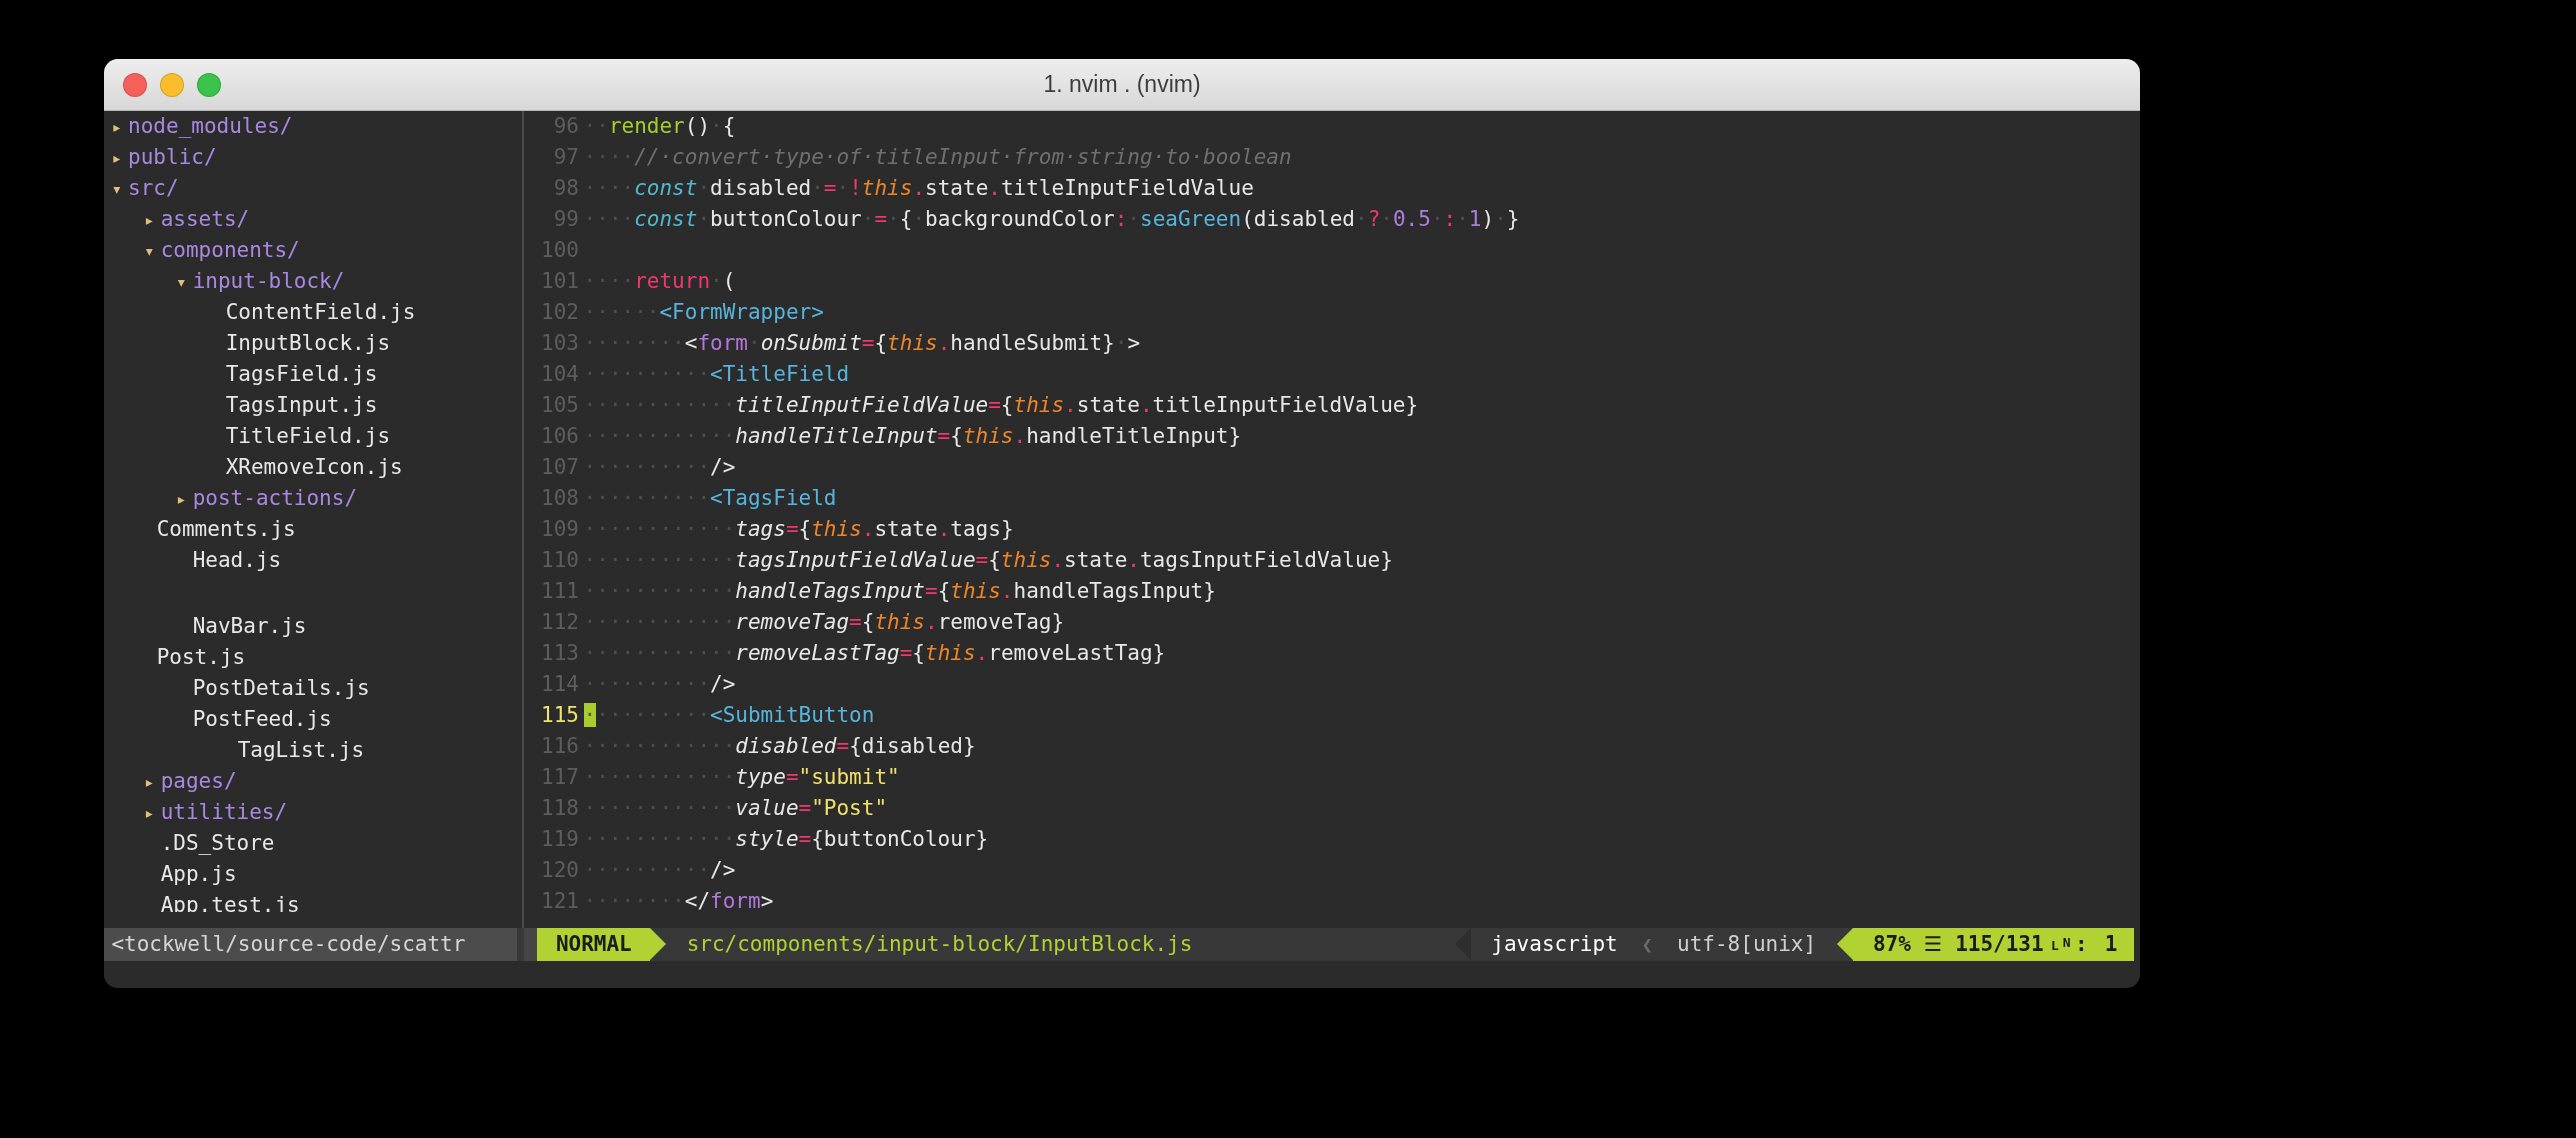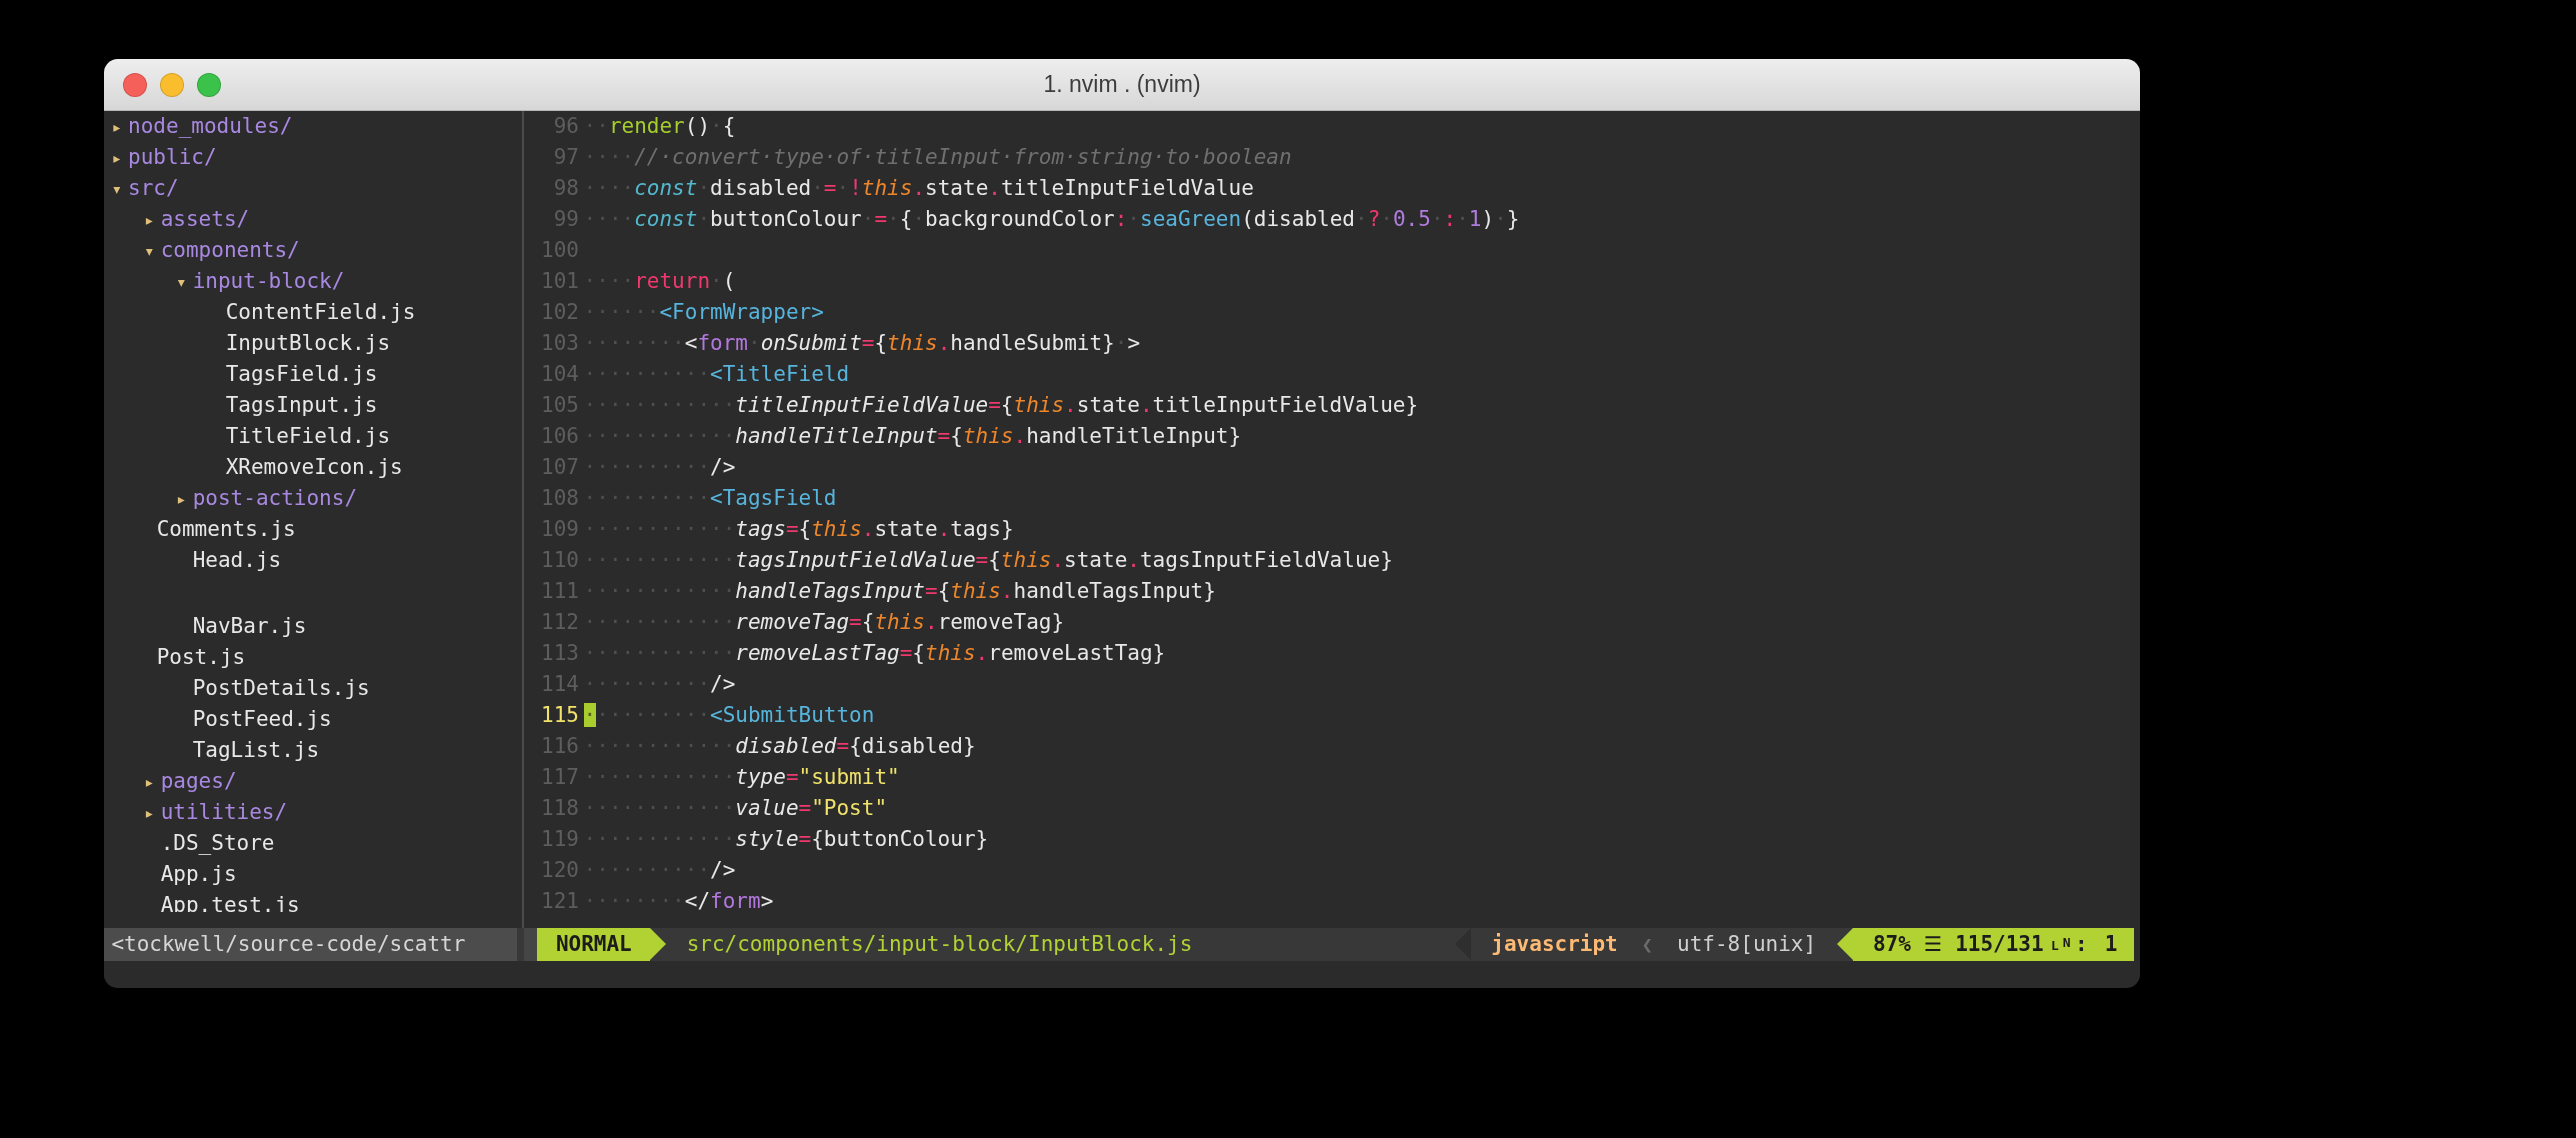--- a/index.html
+++ b/index.html
@@ -54,21 +54,21 @@
            white-space:pre; overflow:hidden; }
   .sb-gap { width:7.4px; }
   .mini { width:13px; background:#454545; }
   .mode { background:#b2d233; color:#1c1c1c; font-weight:bold; line-height:33px; padding:0 18.5px; }
   .arr-r { width:0; height:0; border-top:16.7px solid transparent; border-bottom:16.7px solid transparent;
            border-left:16.7px solid #b2d233; }
   .path { color:#b2d233; line-height:33px; margin-left:20.4px; white-space:pre; }
   .sb-spacer { flex:1; }
   .arr-l-dark { width:0; height:0; border-top:16.7px solid transparent; border-bottom:16.7px solid transparent;
                 border-right:16.7px solid #2e2e2e; }
-  .ft { color:#fdba74; line-height:33px; padding:0 20.4px;font-weight:bold; }
+  .ft { color:#ffffff; line-height:33px; padding:0 20.4px; }
   .thin-sep { color:#6b6b6b; line-height:33px; font-size:18.5px; margin:0 3.7px; }
   .enc { color:#cfcfcf; line-height:33px; padding:0 20.4px; }
   .arr-l-green { width:0; height:0; border-top:16.7px solid transparent; border-bottom:16.7px solid transparent;
                  border-right:16.7px solid #b2d233; }
   .grseg { background:#b2d233; color:#1c1c1c; line-height:33px; padding:0 16.7px 0 20.4px;
            display:flex; align-items:center; font-weight:bold; }
   .grseg .sp { display:inline-block; width:13px; }
   .lines-icon { font-weight:normal; font-size:20.4px; }
   .lng { position:relative; display:inline-block; width:20.4px; height:28px; margin:0 3.7px 0 7.4px; }
   .lng .l { position:absolute; left:0; top:-1.9px; font-size:13px; font-weight:bold; }
@@ -105,21 +105,21 @@
             <div class="row" style="padding-left: 105px;"><span class="t-arrow"></span><span class="t-file">TagsInput.js</span></div>
             <div class="row" style="padding-left: 105px;"><span class="t-arrow"></span><span class="t-file">TitleField.js</span></div>
             <div class="row" style="padding-left: 105px;"><span class="t-arrow"></span><span class="t-file">XRemoveIcon.js</span></div>
             <div class="row" style="padding-left: 72px;"><span class="t-arrow">▸</span><span class="t-dir">post-actions/</span></div>
             <div class="row" style="padding-left: 36px;"><span class="t-arrow"></span><span class="t-file">Comments.js</span></div>
             <div class="row" style="padding-left: 72px;"><span class="t-arrow"></span><span class="t-file">Head.js</span></div>
             <div class="row" style="padding-left: 72px; margin-top: 35px;"><span class="t-arrow"></span><span class="t-file">NavBar.js</span></div>
             <div class="row" style="padding-left: 36px;"><span class="t-arrow"></span><span class="t-file">Post.js</span></div>
             <div class="row" style="padding-left: 72px;"><span class="t-arrow"></span><span class="t-file">PostDetails.js</span></div>
             <div class="row" style="padding-left: 72px;"><span class="t-arrow"></span><span class="t-file">PostFeed.js</span></div>
-            <div class="row" style="padding-left: 72px;"><span class="t-arrow"></span><span class="t-file">TagList.js</span></div>
+            <div class="row" style="padding-left: 72px; margin-left: 45px;"><span class="t-arrow"></span><span class="t-file">TagList.js</span></div>
             <div class="row" style="padding-left: 40px;"><span class="t-arrow">▸</span><span class="t-dir">pages/</span></div>
             <div class="row" style="padding-left: 40px;"><span class="t-arrow">▸</span><span class="t-dir">utilities/</span></div>
             <div class="row" style="padding-left: 40px;"><span class="t-arrow"></span><span class="t-file">.DS_Store</span></div>
             <div class="row" style="padding-left: 40px;"><span class="t-arrow"></span><span class="t-file">App.js</span></div>
             <div class="row" style="padding-left: 40px;"><span class="t-arrow"></span><span class="t-file">App.test.js</span></div>
             <div class="row" style="padding-left: 40px;"><span class="t-arrow"></span><span class="t-file">index.js</span></div>
           </div>
         <div class="vsep"></div>
         <div class="editor" id="editor-pane">
             <div class="row"><span class="gutter">96</span><span class="tk-ws">··</span><span class="tk-fn">render</span><span class="tk-w">()</span><span class="tk-ws">·</span><span class="tk-w">{</span></div>

